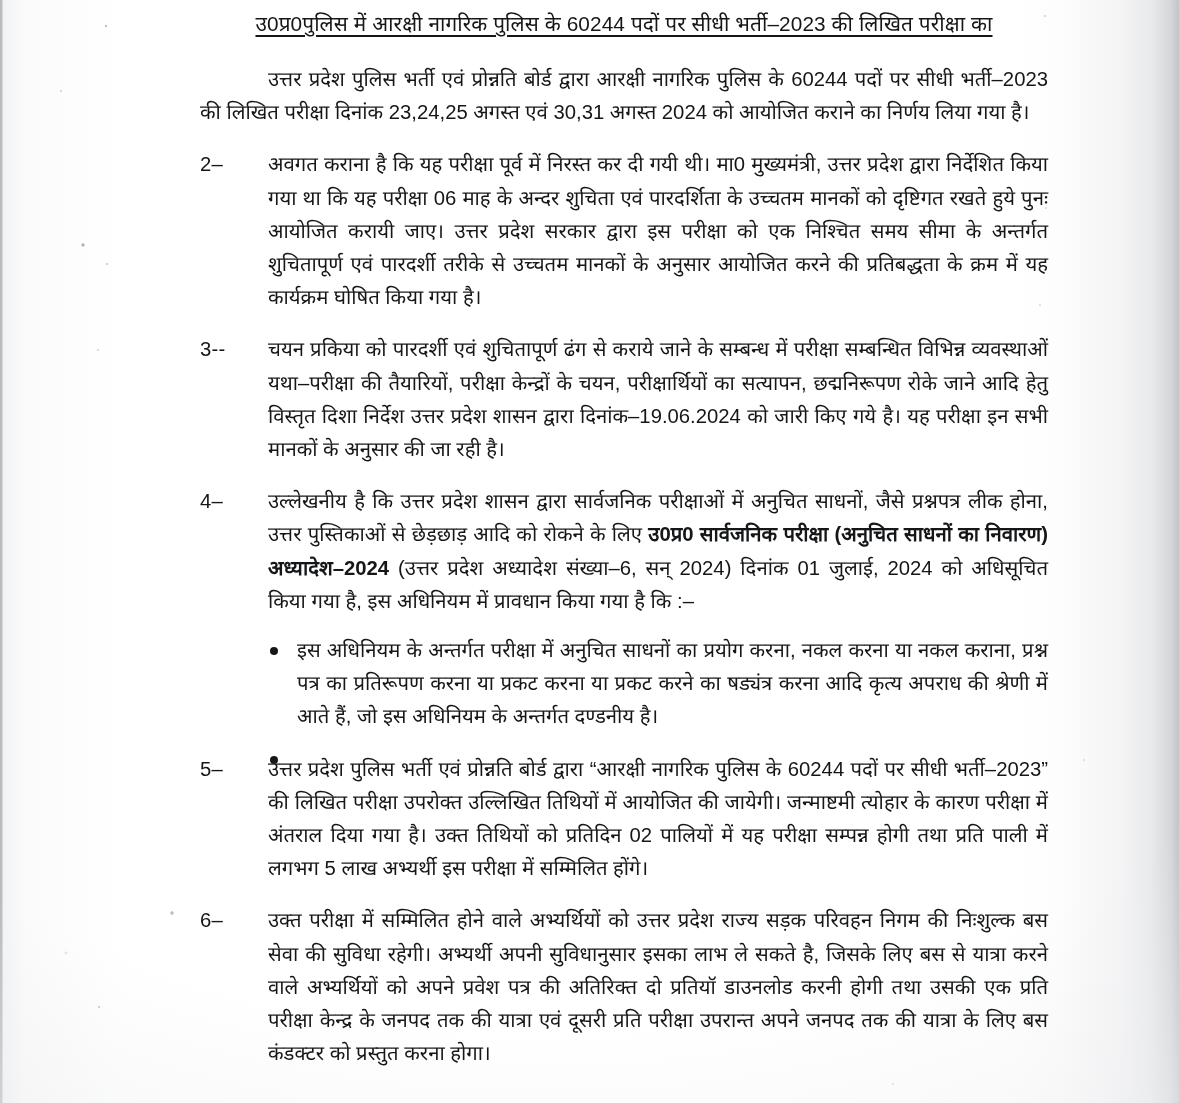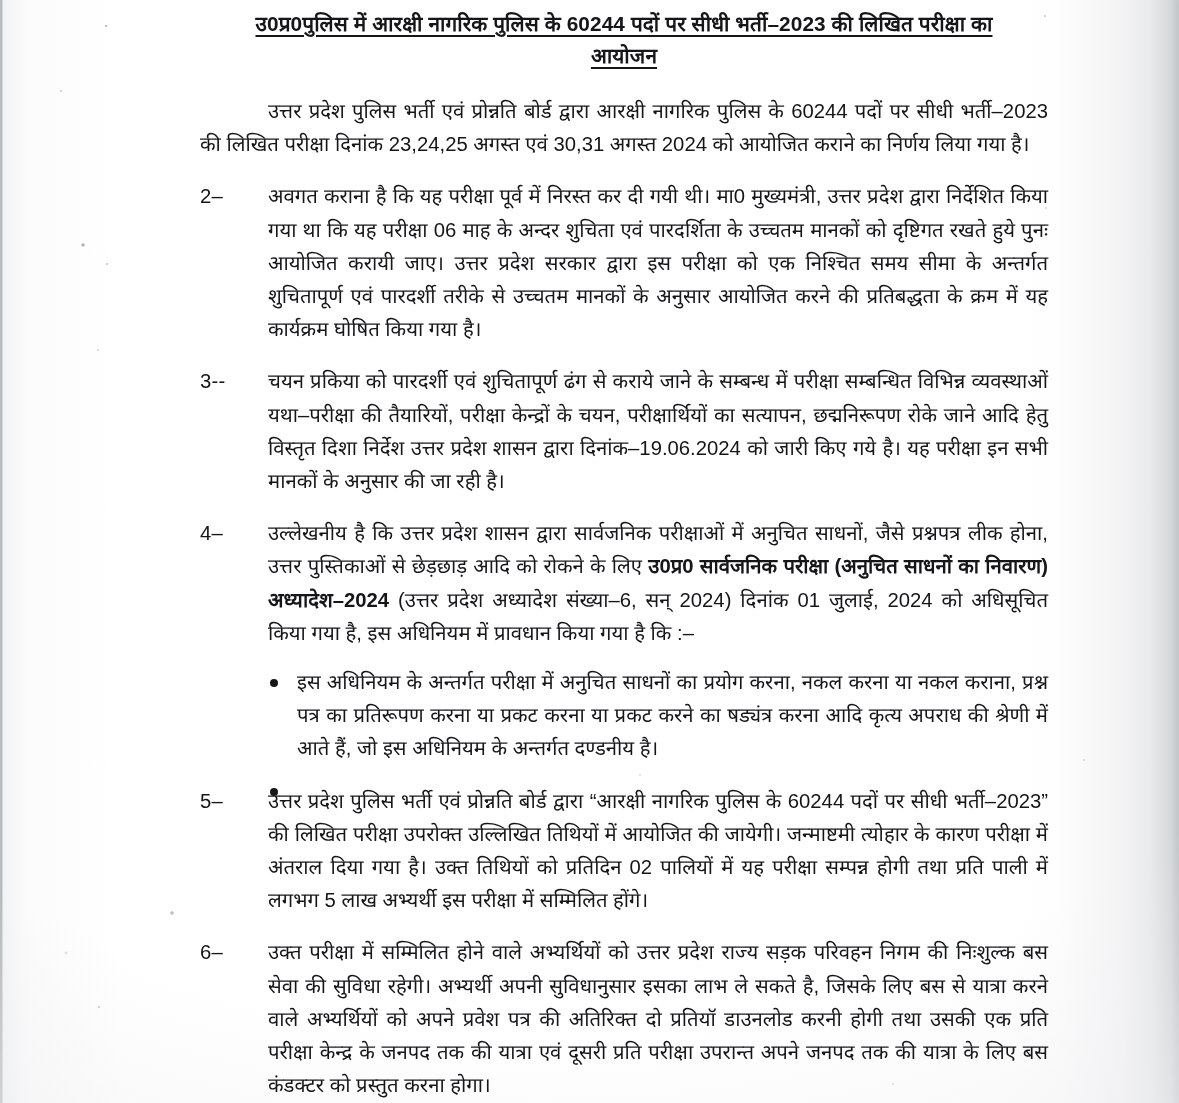--- a/index.html
+++ b/index.html
@@ -71,21 +71,21 @@
     top: 0;
     width: 848px;
     color: #141618;
     font-size: 20.3px;
     line-height: 33.2px;
   }
 
   
   .doc-title {
     text-align: center;
-    font-weight: 700;
+    font-weight: 400;
     font-size: 20.8px;
     line-height: 31px;
     margin: 8px 0 0 0;
     letter-spacing: .1px;
   }
   .doc-title .tl {
     display: block;
     text-decoration: underline;
     text-underline-offset: 4px;
     text-decoration-thickness: 1.6px;
@@ -146,21 +146,20 @@
 
 <div id="scan-page">
   <div id="scan-vignette"></div>
   <div id="scan-speckle"></div>
 </div>
 
 <div id="doc-body">
 
   <h1 class="doc-title">
     <span class="tl tl-1">उ0प्र0पुलिस में आरक्षी नागरिक पुलिस के 60244 पदों पर सीधी भर्ती–2023 की लिखित परीक्षा का</span>
-    <span class="tl tl-2">आयोजन</span>
   </h1>
 
   <div class="para first">
 
     <span class="para-text lead">उत्तर प्रदेश पुलिस भर्ती एवं प्रोन्नति बोर्ड द्वारा आरक्षी नागरिक पुलिस के 60244 पदों पर सीधी भर्ती–2023 की लिखित परीक्षा दिनांक 23,24,25 अगस्त एवं 30,31 अगस्त 2024 को आयोजित कराने का निर्णय लिया गया है।</span>
   </div>
 
   <div class="para">
     <span class="para-num">2–</span>
     <span class="para-text">अवगत कराना है कि यह परीक्षा पूर्व में निरस्त कर दी गयी थी। मा0 मुख्यमंत्री, उत्तर प्रदेश द्वारा निर्देशित किया गया था कि यह परीक्षा 06 माह के अन्दर शुचिता एवं पारदर्शिता के उच्चतम मानकों को दृष्टिगत रखते हुये पुनः आयोजित करायी जाए। उत्तर प्रदेश सरकार द्वारा इस परीक्षा को एक निश्चित समय सीमा के अन्तर्गत शुचितापूर्ण एवं पारदर्शी तरीके से उच्चतम मानकों के अनुसार आयोजित करने की प्रतिबद्धता के क्रम में यह कार्यक्रम घोषित किया गया है।</span>

